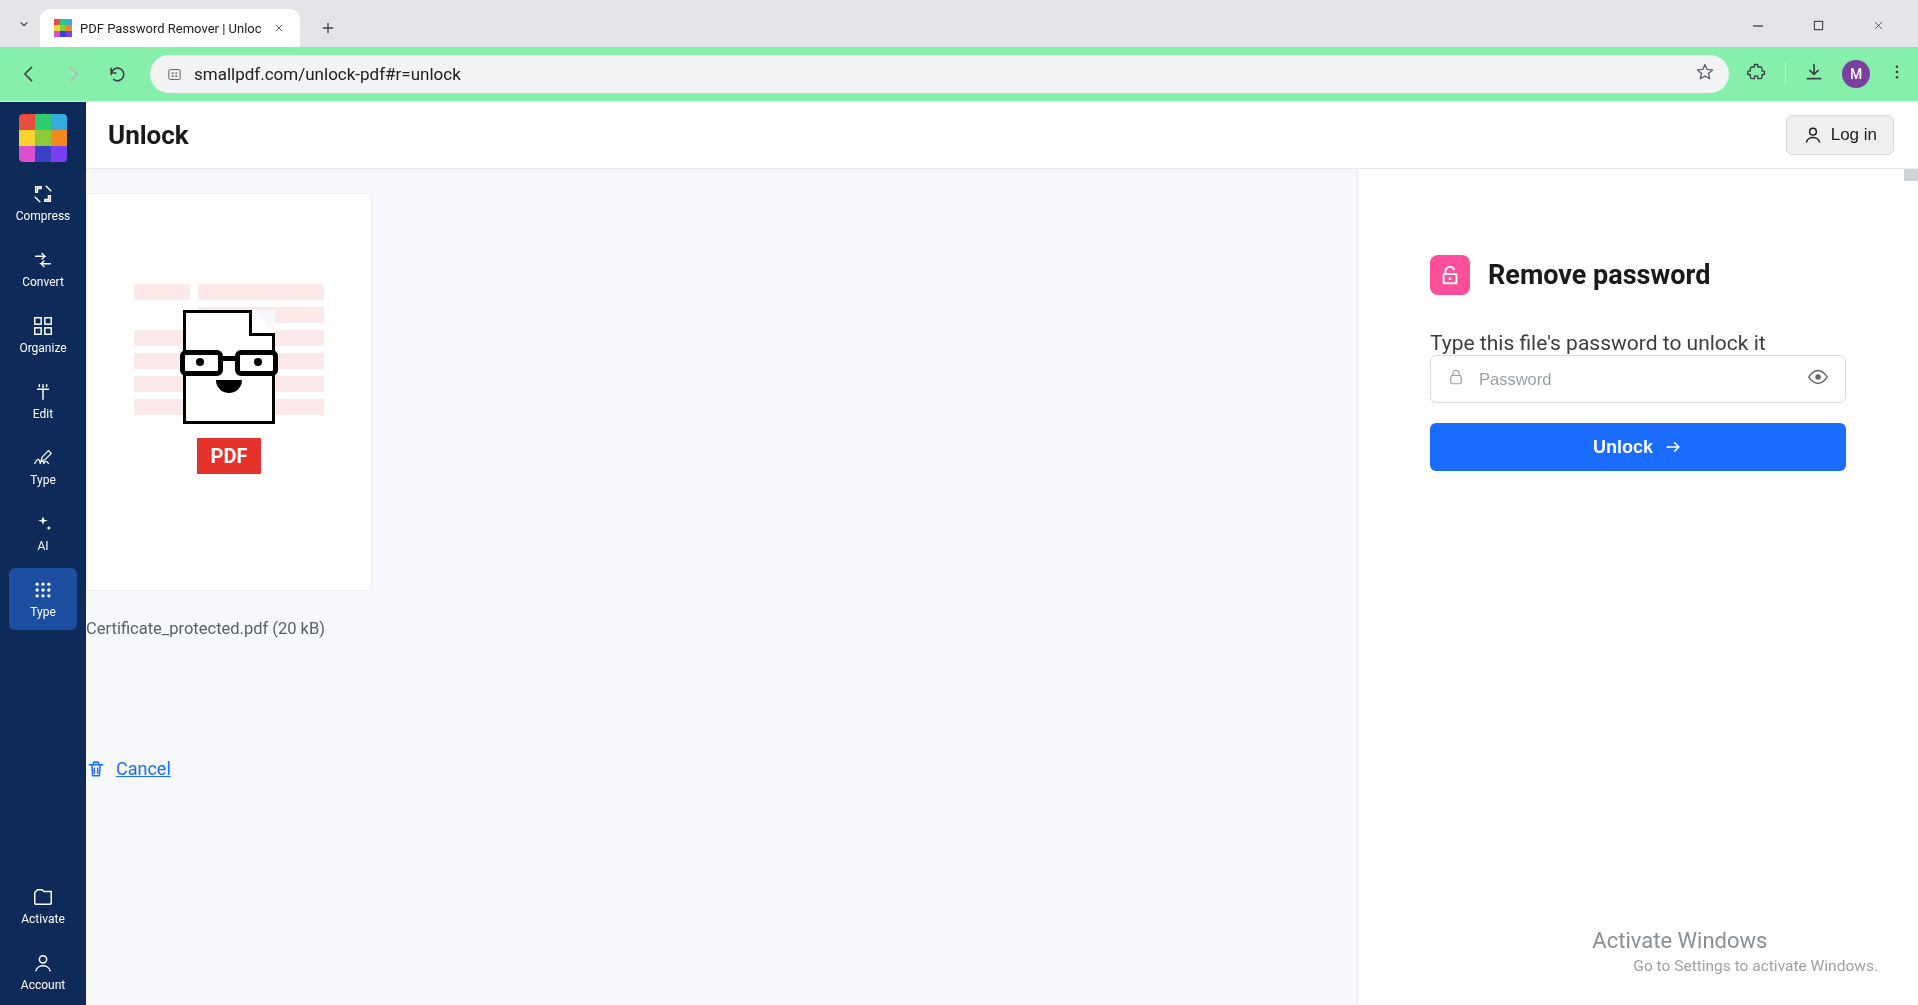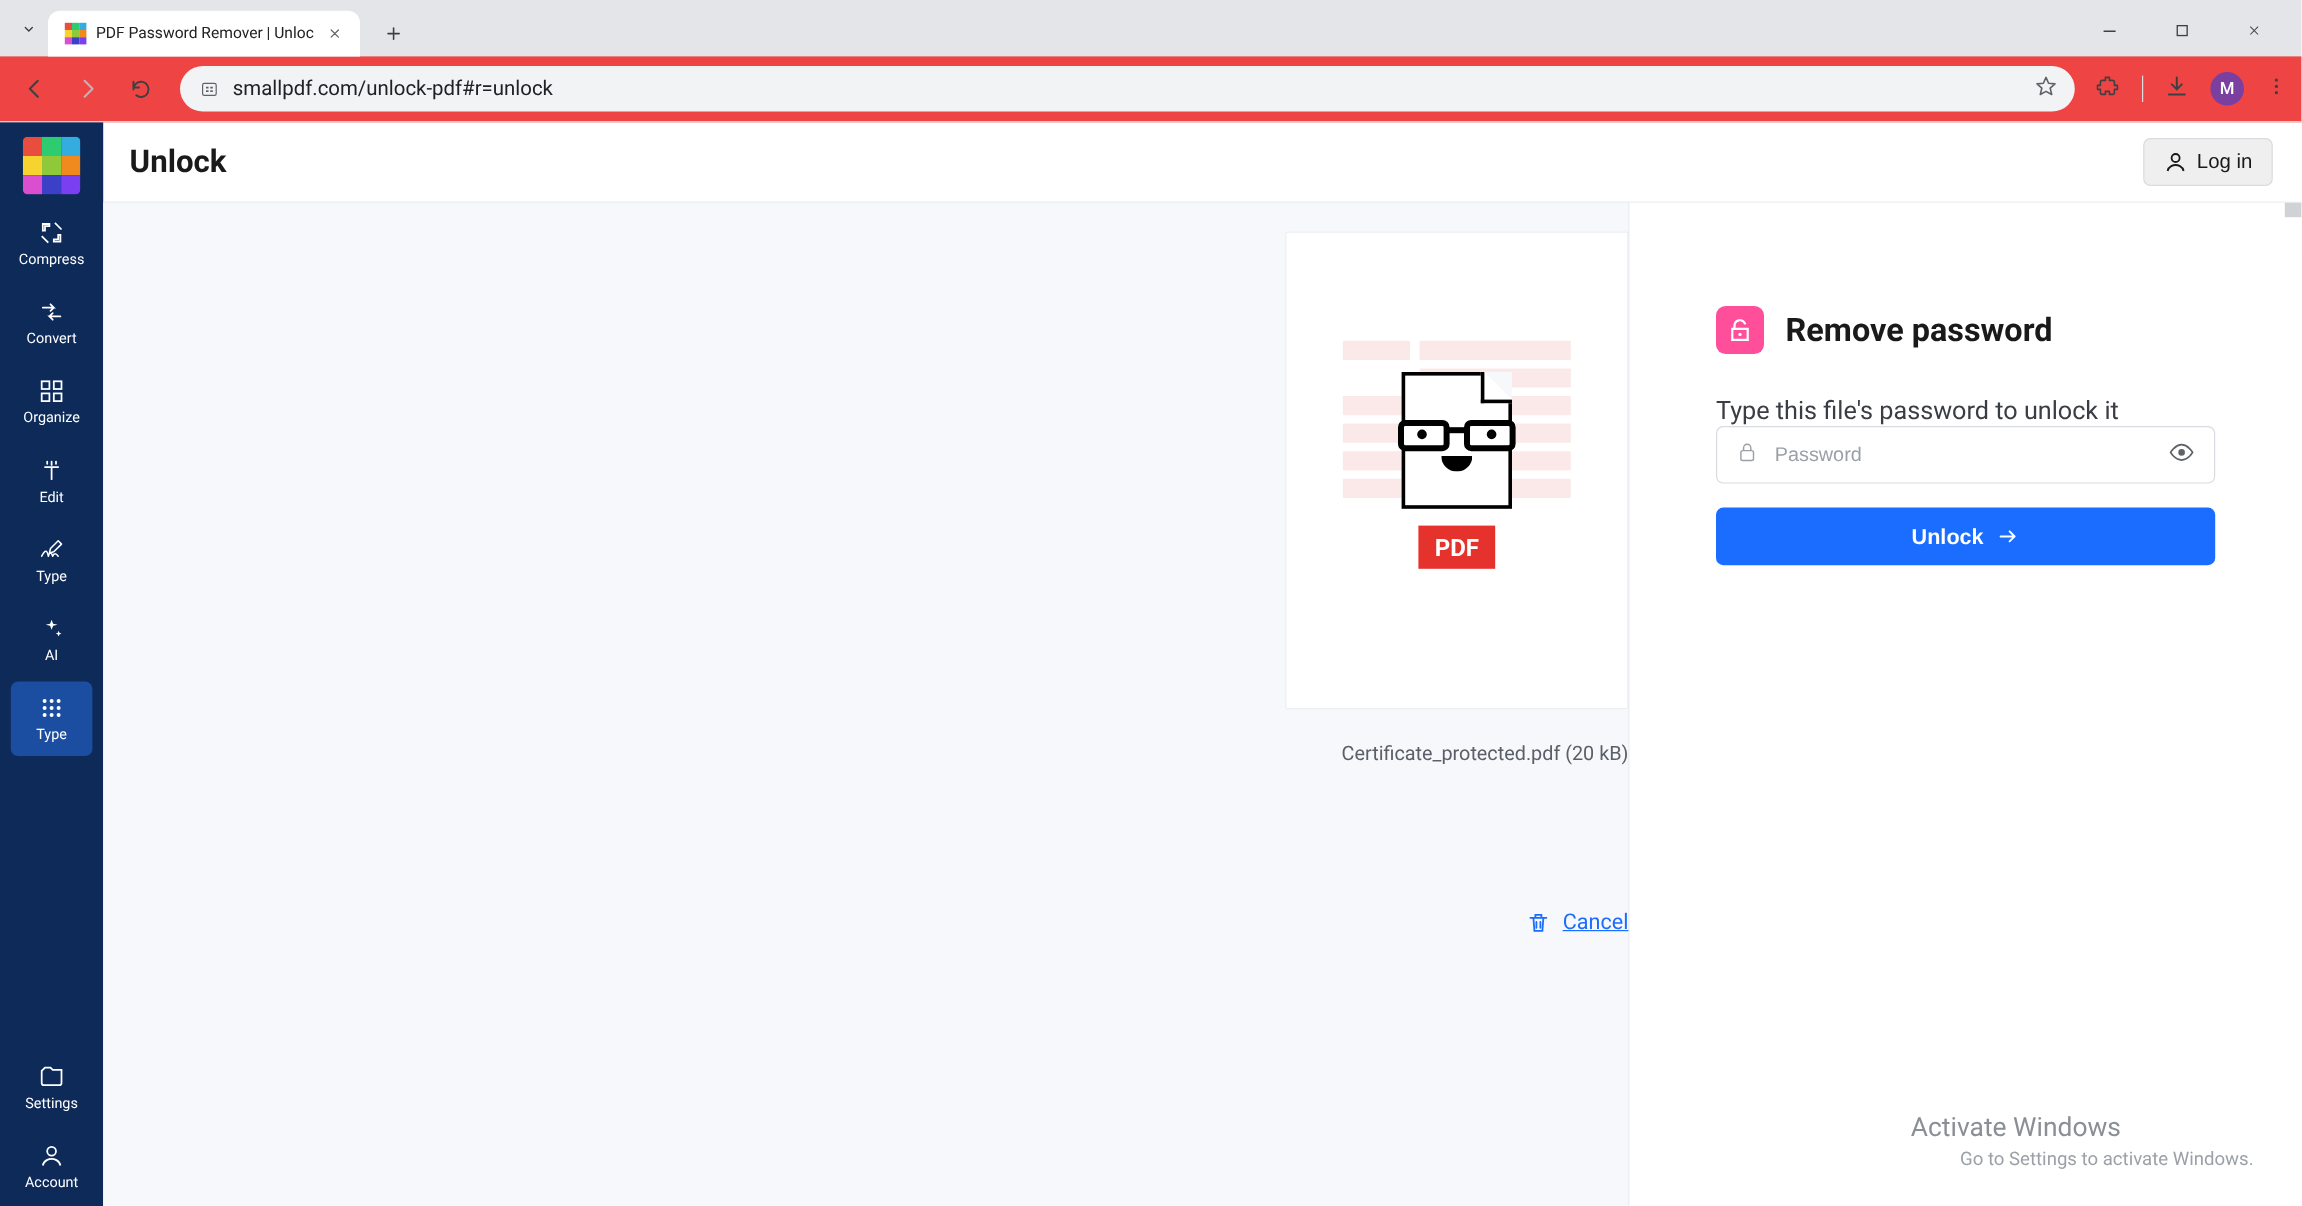--- a/index.html
+++ b/index.html
@@ -11,21 +11,21 @@
 .tab-dropdown { width: 32px; height: 32px; display:flex; align-items:center; justify-content:center; color:#3c4043; border-radius:50%; }
 .tab { display:flex; align-items:center; gap:8px; background:#fff; height:38px; padding: 0 12px 0 14px; border-radius: 10px 10px 0 0; margin-top:9px; max-width:280px; min-width:260px; }
 .tab-favicon { width:18px; height:18px; display:grid; grid-template-columns:1fr 1fr 1fr; grid-template-rows:1fr 1fr 1fr; }
 .tab-favicon span { display:block; }
 .tab-title { font-size: 13px; color:#202124; white-space:nowrap; overflow:hidden; text-overflow:ellipsis; flex:1; }
 .tab-close { width:18px; height:18px; display:flex; align-items:center; justify-content:center; color:#5f6368; }
 .new-tab-btn { width:32px; height:32px; margin-left:12px; margin-top:8px; display:flex; align-items:center; justify-content:center; color:#3c4043; }
 .window-controls { margin-left:auto; display:flex; gap: 20px; padding-right: 20px; padding-top:4px; color:#3c4043; }
 .wc { width:40px; height:32px; display:flex; align-items:center; justify-content:center; }
 
-.addr-bar { display:flex; align-items:center; height:55px; background:#ef4444; padding: 0 12px; gap: 10px; border-bottom:1px solid #e8eaed; }
+.addr-bar { display:flex; align-items:center; height:55px; background:#86efac; padding: 0 12px; gap: 10px; border-bottom:1px solid #e8eaed; }
 .nav-btn { width:34px; height:34px; display:flex; align-items:center; justify-content:center; color:#3c4043; border-radius:50%; }
 .nav-btn.dim { color:#b6b8bb; }
 .url-box { flex:1; display:flex; align-items:center; background:#f1f3f4; border-radius:22px; height:38px; padding:0 14px; gap:10px; margin-left:6px; margin-right:8px; }
 .site-toggle { width:20px; height:20px; color:#5f6368; display:flex;align-items:center;justify-content:center; }
 .url-text { font-size:17px; color:#202124; }
 .star-ic { margin-left:auto; color:#5f6368; }
 .addr-right { display:flex; align-items:center; gap: 18px; color:#3c4043; }
 .ext-sep { width:1px; height:22px; background:#dadce0; }
 .profile-badge { width:28px; height:28px; border-radius:50%; background:#7b3fa0; color:#fff; display:flex; align-items:center; justify-content:center; font-size:14px; font-weight:500; }
 
@@ -40,21 +40,21 @@
 .side-item .lbl { font-size:12px; font-weight:400; }
 .side-ic { width:22px; height:22px; display:flex; align-items:center; justify-content:center; }
 .side-spacer { flex:1; }
 
 .content { flex:1; display:flex; flex-direction:column; }
 .app-header { height:67px; display:flex; align-items:center; justify-content:space-between; padding:0 24px 0 22px; border-bottom:1px solid #e8eaed; }
 .app-title { font-size:26px; font-weight:700; color:#1a1a1a; }
 .login-btn { display:flex; align-items:center; gap:8px; border:1px solid #d9dbe0; border-radius:6px; padding:9px 16px; font-size:17px; font-weight:500; color:#1a1a1a; }
 
 .main-split { flex:1; display:flex; }
-.left-pane { flex:1; background:#f6f8fb; display:flex; flex-direction:column; align-items:flex-end; padding-top:24px; border-right:1px solid #e8eaed;padding-left:48px; }
+.left-pane { flex:1; background:#f6f8fb; display:flex; flex-direction:column; align-items:flex-start; padding-top:24px; border-right:1px solid #e8eaed; }
 .file-card { width:286px; height:398px; background:#fff; border:1px solid #eceef2; border-radius:2px; position:relative; display:flex; align-items:center; justify-content:center; }
 .file-lines { position:absolute; top:90px; width:190px; display:flex; flex-direction:column; gap:7px; }
 .fl-row { display:flex; gap:8px; }
 .fl { background:#fbe9e9; height:16px; border-radius:1px; }
 .pdf-doc { position:relative; z-index:2; display:flex; flex-direction:column; align-items:center; }
 .doc-shape { width:92px; height:114px; background:#fff; border:3px solid #000; position:relative; display:flex; flex-direction:column; align-items:center; justify-content:center; }
 .doc-fold { position:absolute; top:-3px; right:-3px; width:26px; height:26px; background:#fff; border-left:3px solid #000; border-bottom:3px solid #000; }
 .doc-fold::before{ content:""; position:absolute; top:0; right:0; width:0; height:0; border-top:23px solid #f6f8fb; border-left:23px solid transparent; }
 .glasses { width:110px; height:30px; position:relative; margin-top:6px; }
 .glasses .lens { position:absolute; top:2px; width:43px; height:26px; border:5px solid #000; border-radius:6px; background:#fff; }
@@ -279,21 +279,21 @@
         </div>
       <span class="lbl">Type</span>
     </div>
     <div class="side-spacer"></div>
     <div class="side-item">
       <div class="side-ic">
           <svg width="22" height="22" viewBox="0 0 24 24">
             <path d="M3 7l3-3h5l2 2h8v12a2 2 0 0 1-2 2H5a2 2 0 0 1-2-2V7z" stroke="currentColor" stroke-width="1.6" fill="none"></path>
           </svg>
         </div>
-      <span class="lbl">Settings</span>
+      <span class="lbl">Activate</span>
     </div>
     <div class="side-item">
       <div class="side-ic">
           <svg width="22" height="22" viewBox="0 0 24 24">
             <circle cx="12" cy="8" r="4" stroke="currentColor" stroke-width="1.6" fill="none"></circle>
             <path d="M4 21c1-5 6-6 8-6s7 1 8 6" stroke="currentColor" stroke-width="1.6" fill="none"></path>
           </svg>
         </div>
       <span class="lbl">Account</span>
     </div>

